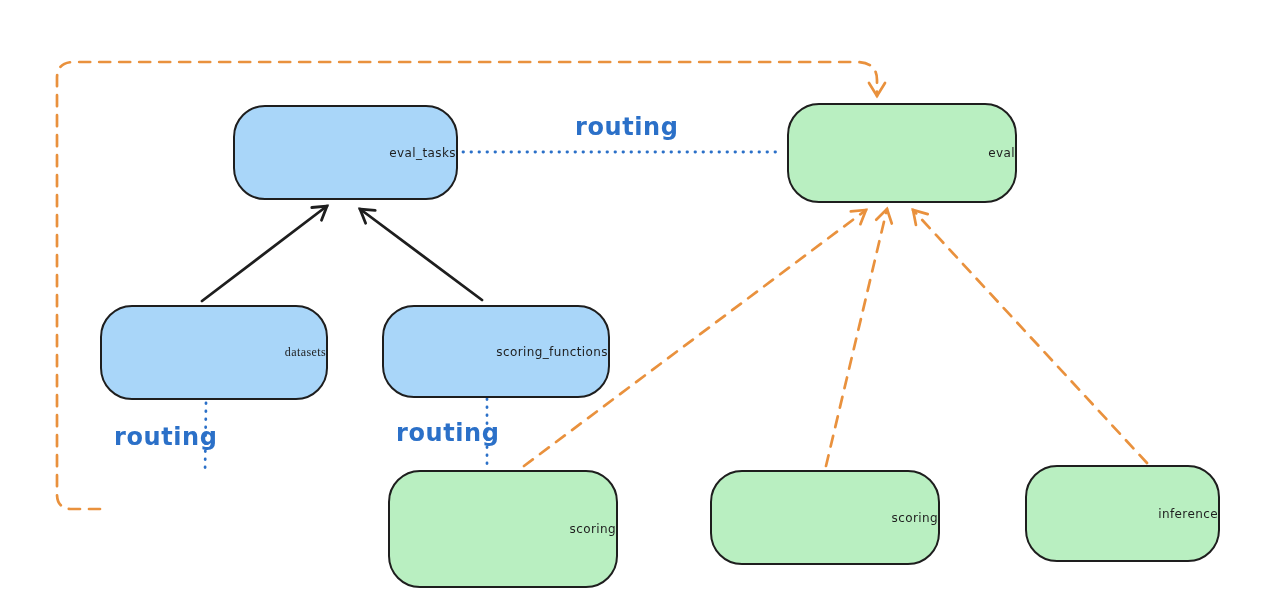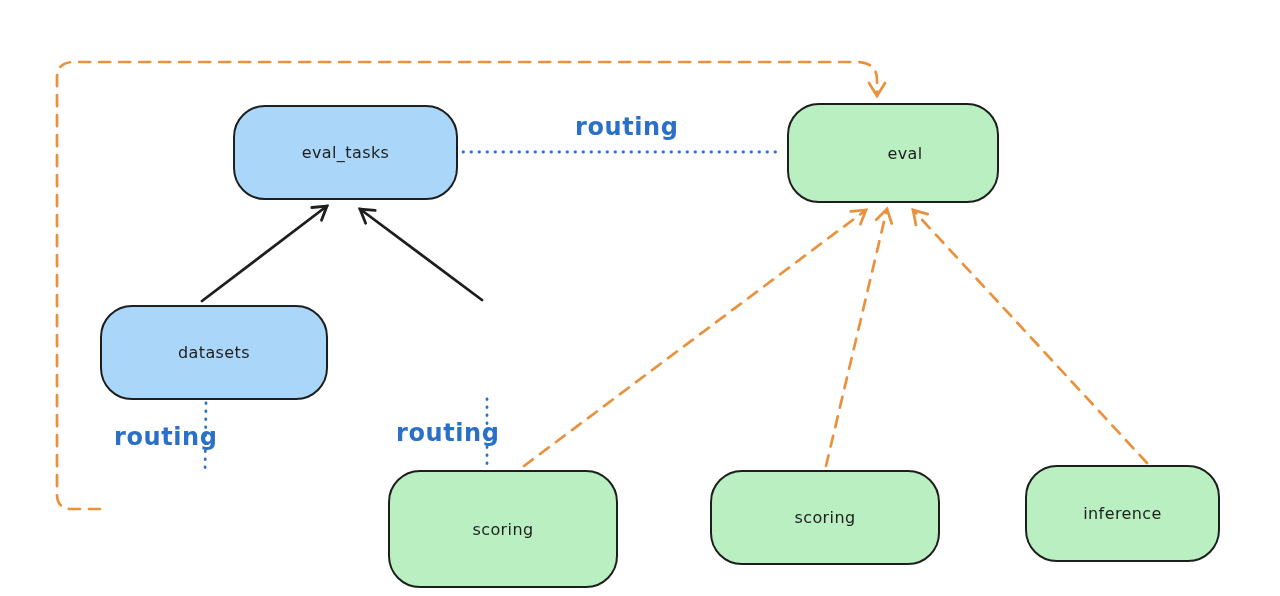--- a/index.html
+++ b/index.html
@@ -27,31 +27,31 @@
                  stroke-linecap: round; stroke-dasharray: 11 9; }
   .head-black  { stroke: var(--stroke, #1e1e1e); stroke-width: 2.8; fill: none; stroke-linecap: round; }
   .head-orange { stroke: var(--orange, #e9913d); stroke-width: 2.7; fill: none; stroke-linecap: round; }
 
   .node {
     position: absolute;
     border: 2.6px solid var(--stroke, #1e1e1e);
     border-radius: 32px;
     display: flex;
     align-items: center;
-    justify-content: center;
-    font-size: 16px;
+    justify-content: flex-end;
+    font-size: 12px;
     letter-spacing: 0.4px;
     color: var(--stroke, #1e1e1e);
   }
   .node-blue  { background: var(--api-fill, #a9d6f9); }
   .node-green { background: var(--provider-fill, #b9efc1); }
 
   .node-eval-tasks        { left: 233px; top: 105px; width: 225px; height: 95px; }
-  .node-eval              { left: 787px; top: 103px; width: 212px; height: 100px; padding-left: 24px; }
-  .node-datasets          { left: 100px; top: 305px; width: 228px; height: 95px; }
+  .node-eval              { left: 787px; top: 103px; width: 230px; height: 100px; padding-left: 24px; }
+  .node-datasets          { left: 100px; top: 305px; width: 228px; height: 95px; font-family: Liberation Serif, serif; }
   .node-scoring-functions { left: 382px; top: 305px; width: 228px; height: 93px; }
   .node-datasetio         { left:  97px; top: 477px; width: 228px; height: 91px; }
   .node-scoring           { left: 388px; top: 470px; width: 230px; height: 118px; }
   .node-agents            { left: 710px; top: 470px; width: 230px; height: 95px; }
   .node-inference         { left: 1025px; top: 465px; width: 195px; height: 97px; }
 
   .routing-label {
     position: absolute;
     color: var(--routing-blue, #2b70c8);
     font-size: 24px;
@@ -93,20 +93,23 @@
 
   <div class="node node-blue node-eval-tasks">
     <span>eval_tasks</span>
   </div>
   <div class="node node-green node-eval">
     <span>eval</span>
   </div>
   <div class="node node-blue node-datasets">
     <span>datasets</span>
   </div>
+  <div class="node node-blue node-scoring-functions">
+    <span>scoring_functions</span>
+  </div>
   <div class="node node-green node-scoring">
     <span>scoring</span>
   </div>
   <div class="node node-green node-agents">
     <span>scoring</span>
   </div>
   <div class="node node-green node-inference">
     <span>inference</span>
   </div>
 

